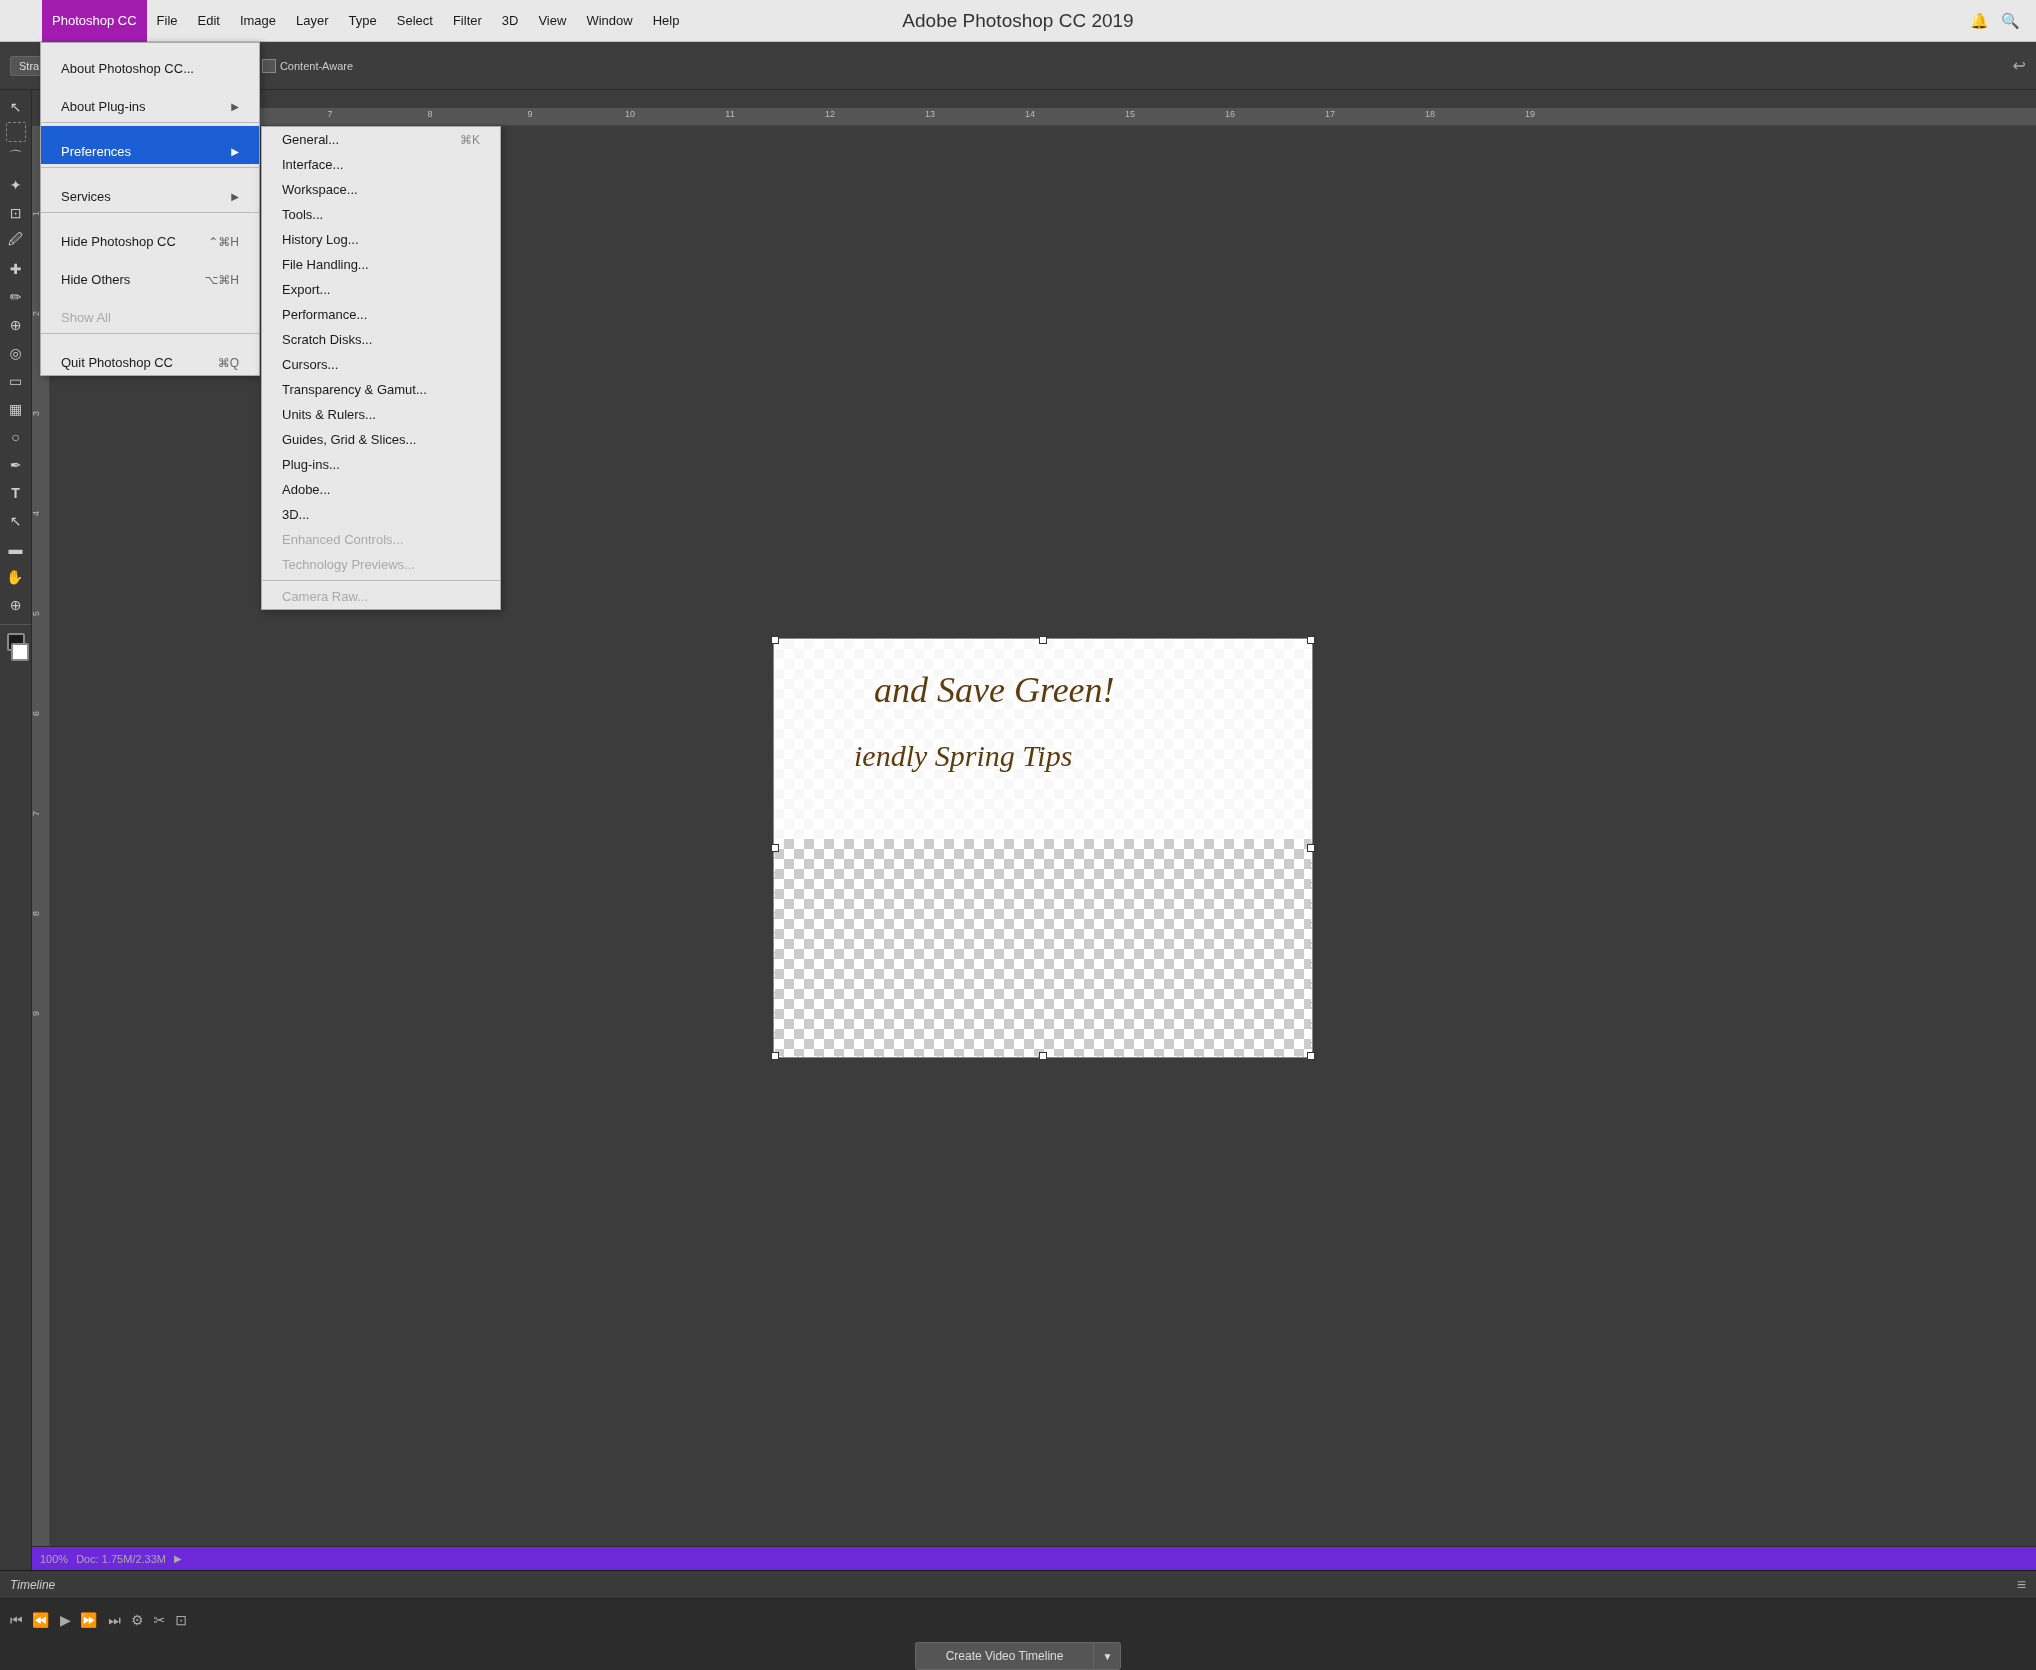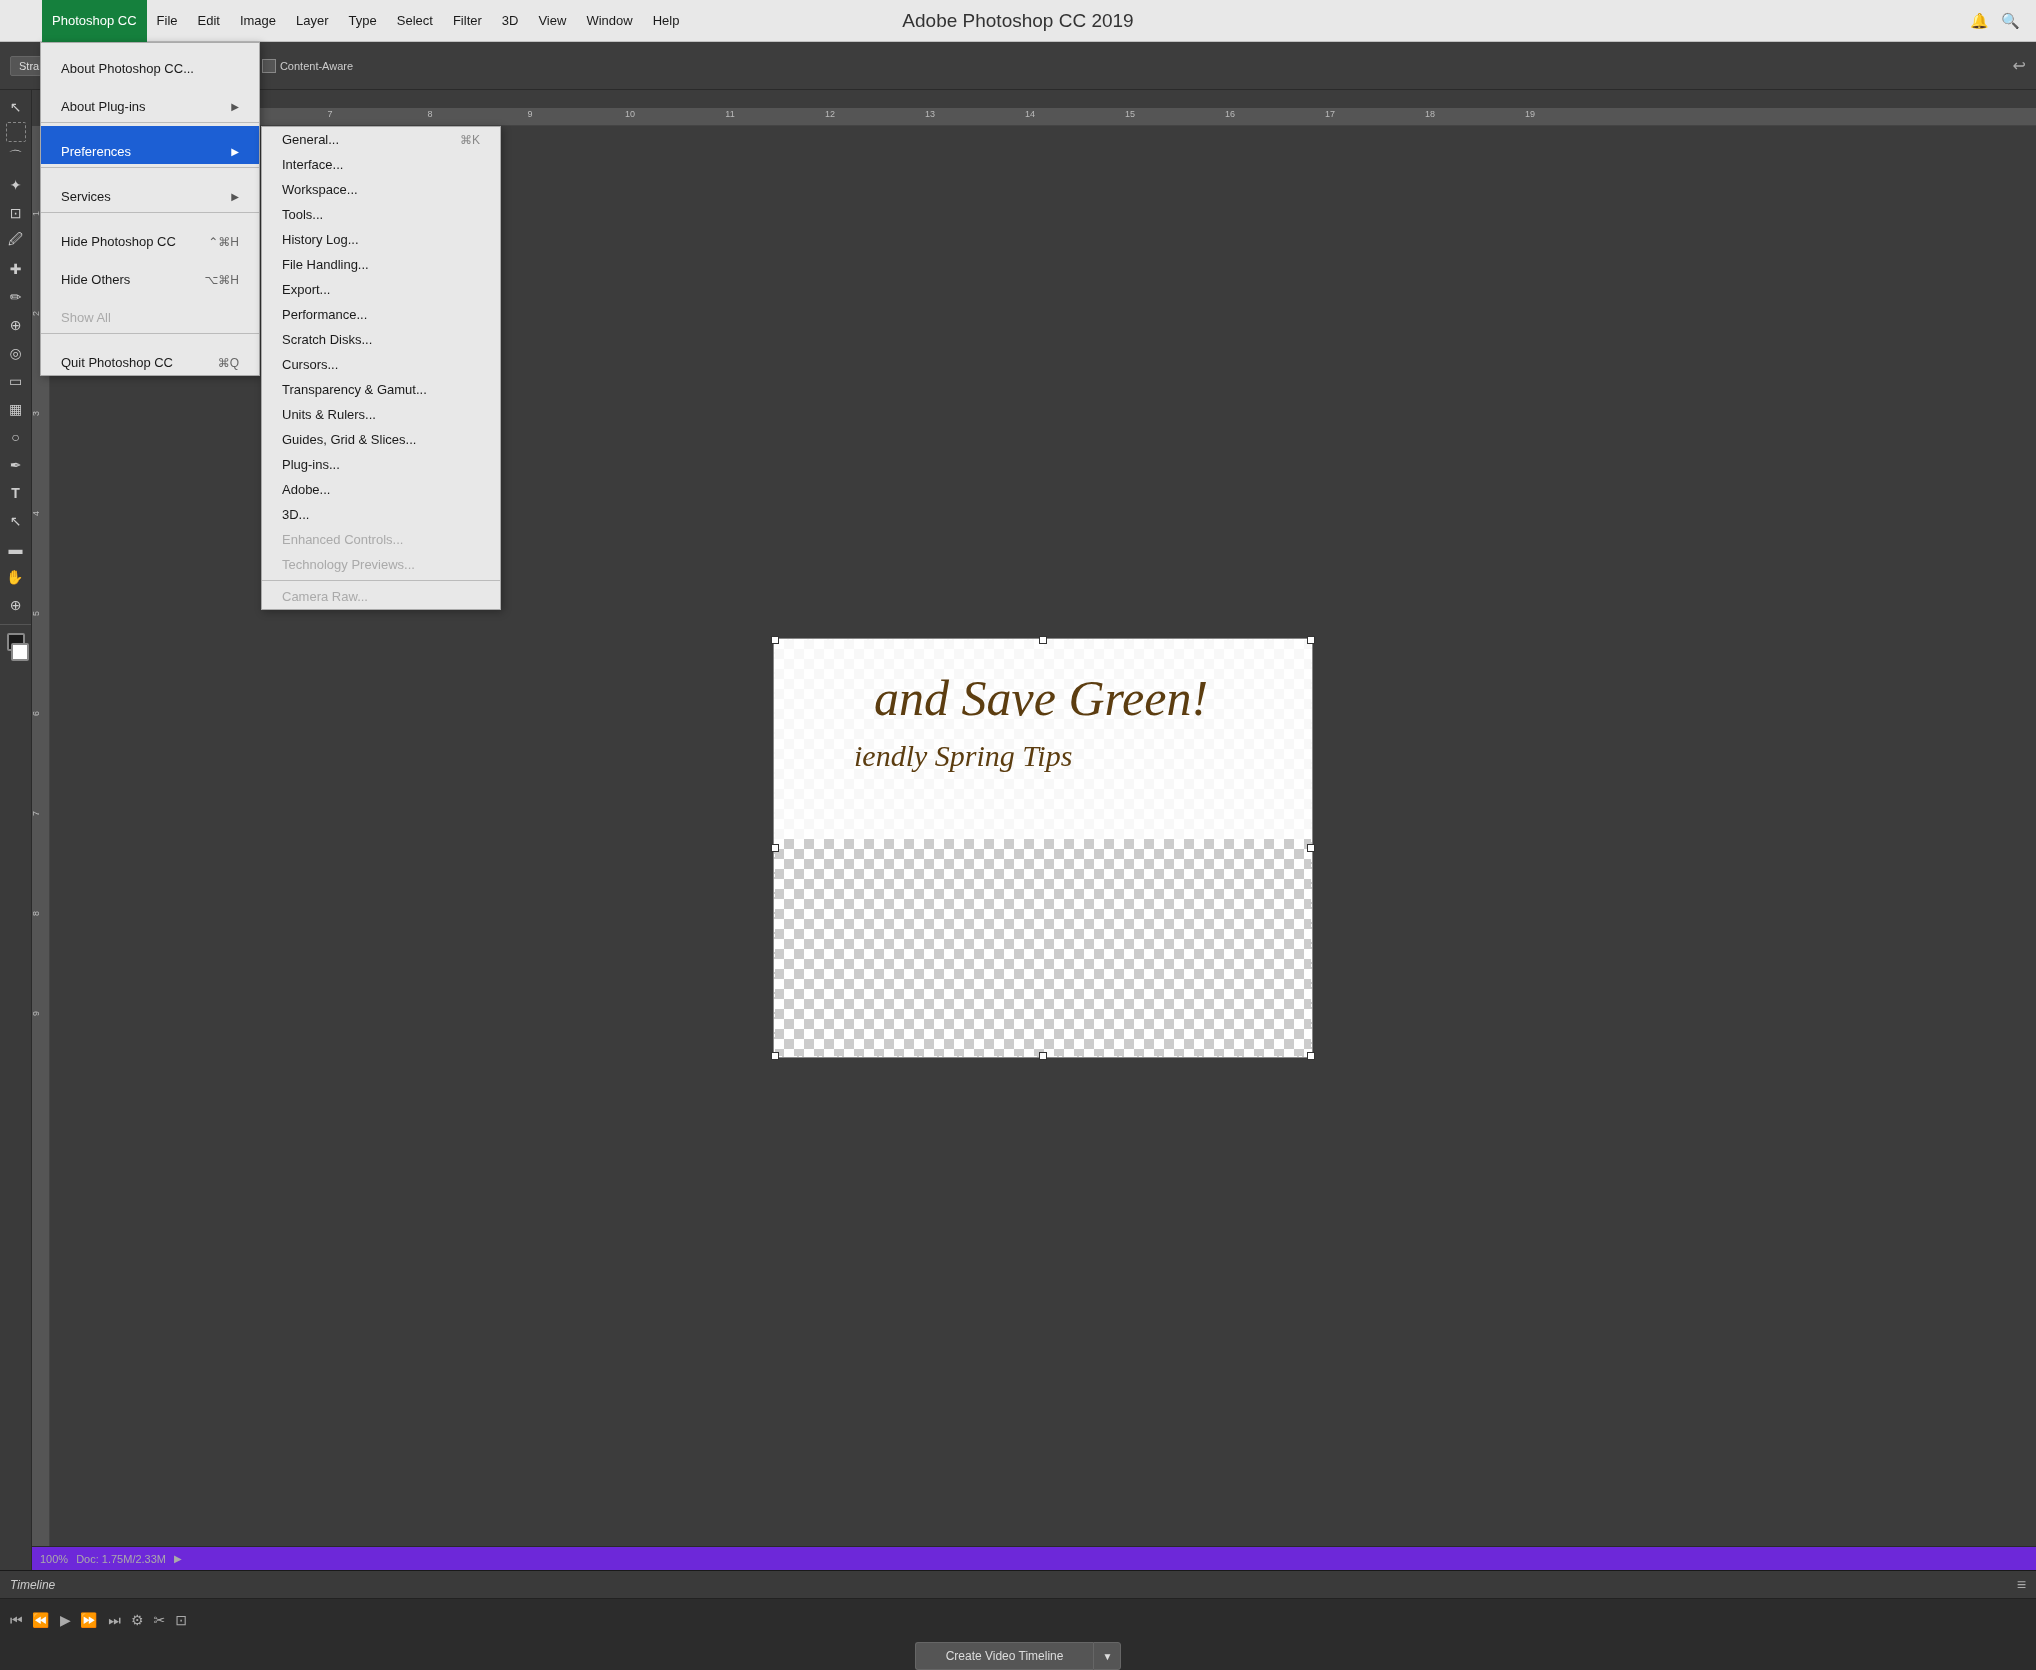--- a/index.html
+++ b/index.html
@@ -44,21 +44,21 @@
       padding: 0 10px;
       height: 42px;
       display: flex;
       align-items: center;
       cursor: pointer;
       font-size: 13px;
       color: #1a1a1a;
       white-space: nowrap;
     }
     .menu-item.active {
-      background: #15803d;
+      background: #a21caf;
       color: white;
     }
     .menu-bar-center {
       position: absolute;
       left: 50%;
       transform: translateX(-50%);
       font-size: 19px;
       color: #333;
     }
     .menu-bar-right {
@@ -205,21 +205,21 @@
         linear-gradient(45deg, transparent 75%, #ccc 75%),
         linear-gradient(-45deg, transparent 75%, #ccc 75%);
       background-size: 20px 20px;
       background-position: 0 0, 0 10px, 10px -10px, -10px 0px;
       background-color: #fff;
     }
     .canvas-text-1 {
       position: absolute;
       top: 30px;
       left: 100px;
-      font-size: 50px;
+      font-size: 36px;
       color: #5c3d10;
       font-style: italic;
       font-family: Georgia, serif;
       white-space: nowrap;
     }
     .canvas-text-2 {
       position: absolute;
       top: 100px;
       left: 80px;
       font-size: 30px;

